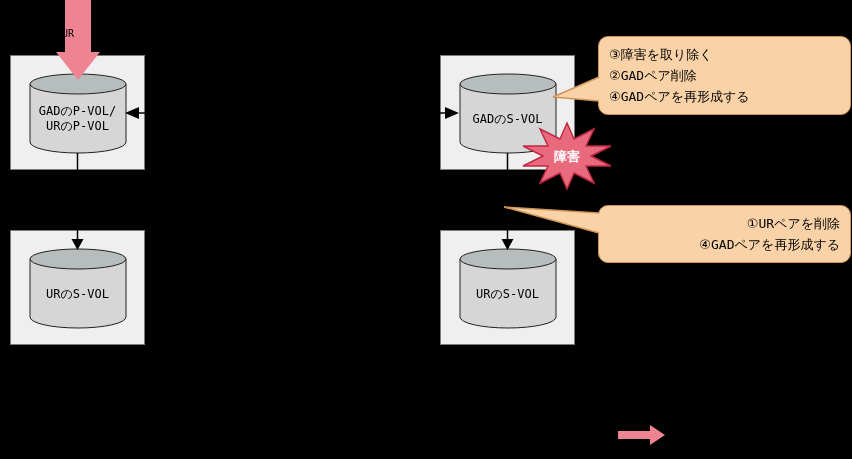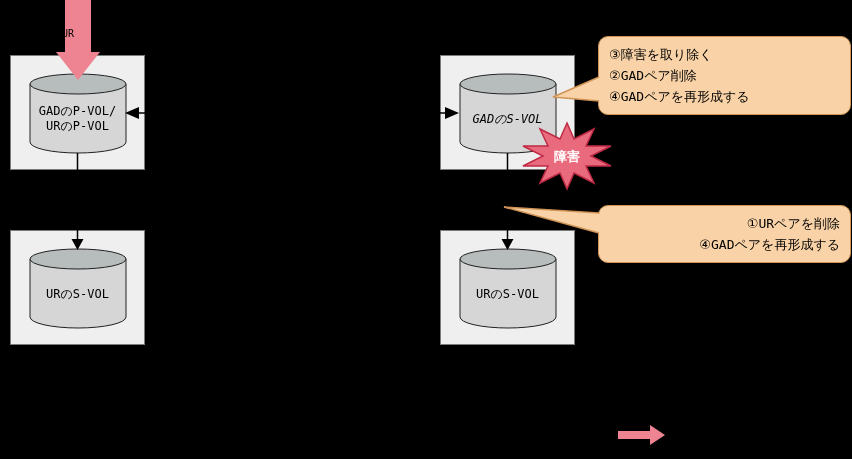--- a/index.html
+++ b/index.html
@@ -9,21 +9,21 @@
     font-family:"DejaVu Sans Mono","DejaVu Sans","Liberation Sans",monospace;
   }
   .layer{position:absolute;left:0;top:0;}
   
   .vol-box{
     position:absolute;width:135px;height:115px;box-sizing:border-box;
     background:var(--box-fill,#efefef);border:1px solid var(--box-border,#7a7a7a);
     z-index:1;
   }
   #box-primary{left:10px;top:55px;}
-  #box-gad-svol{left:440px;top:55px;font-style:italic;}
+  #box-gad-svol{left:440px;top:55px;}
   #box-ur-svol-left{left:10px;top:230px;}
   #box-ur-svol-right{left:440px;top:230px;}
   .cyl{position:absolute;left:17px;top:16px;}
   .cyl-body{fill:var(--cylinder-body,#d6d6d6);stroke:#222;stroke-width:1;}
   .cyl-top{fill:var(--cylinder-top,#b7bcbc);stroke:#222;stroke-width:1;}
   .vol-label{
     position:absolute;left:4px;right:4px;top:34px;height:58px;
     display:flex;flex-direction:column;align-items:center;justify-content:center;
     font-size:12px;line-height:15px;color:var(--text,#000);text-align:center;
     z-index:2;

